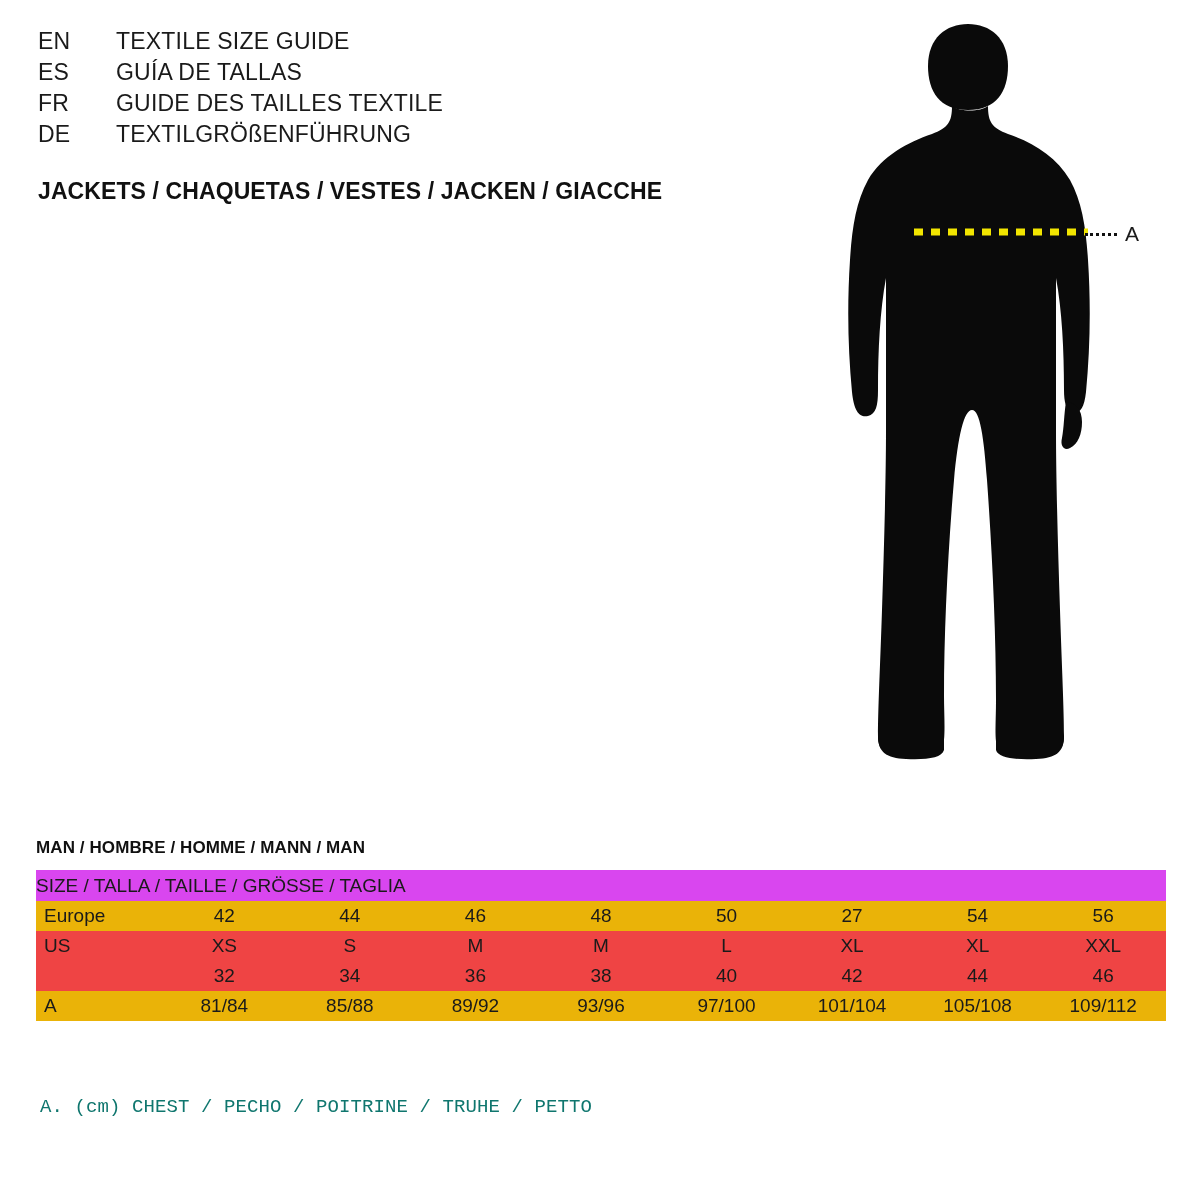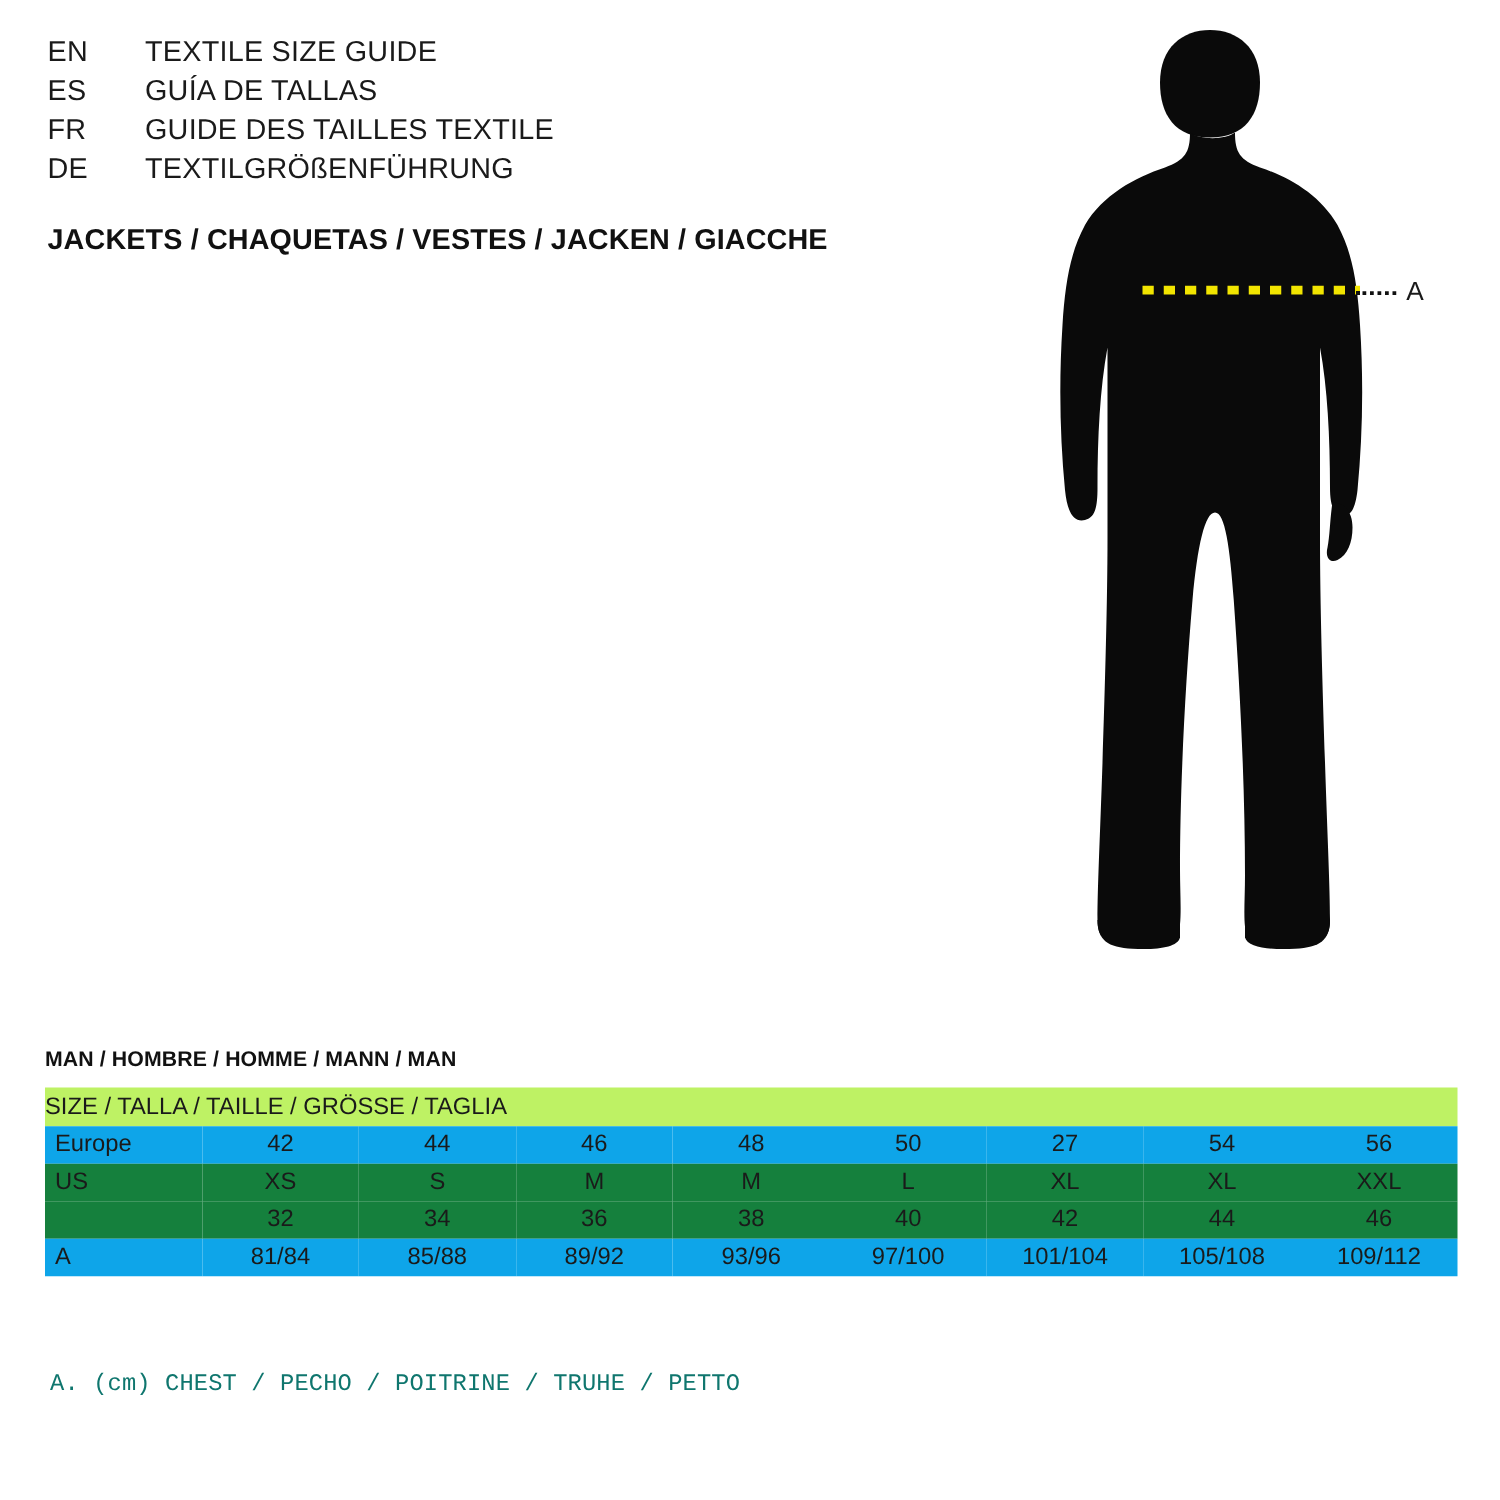--- a/index.html
+++ b/index.html
@@ -106,30 +106,30 @@
     padding: 0;
     text-align: center;
     vertical-align: middle;
   }
   td.label, th.label {
     text-align: left;
     padding-left: 8px;
     width: 178px;
   }
   tr.head-row td {
-    background: #bef264;
+    background: #d946ef;
     text-align: left;
     height: 31px;
     font-size: 19px;
   }
   tr.band td {
-    background: #15803d;
+    background: #ef4444;
   }
   tr.plain td {
-    background: #0ea5e9;
+    background: #eab308;
   }
   #footnote {
     position: absolute;
     left: 40px;
     top: 1096px;
     font-size: 19px;
     color: #0f766e;
     letter-spacing: 0.1px;
     font-family: Liberation Mono, monospace;
   }

